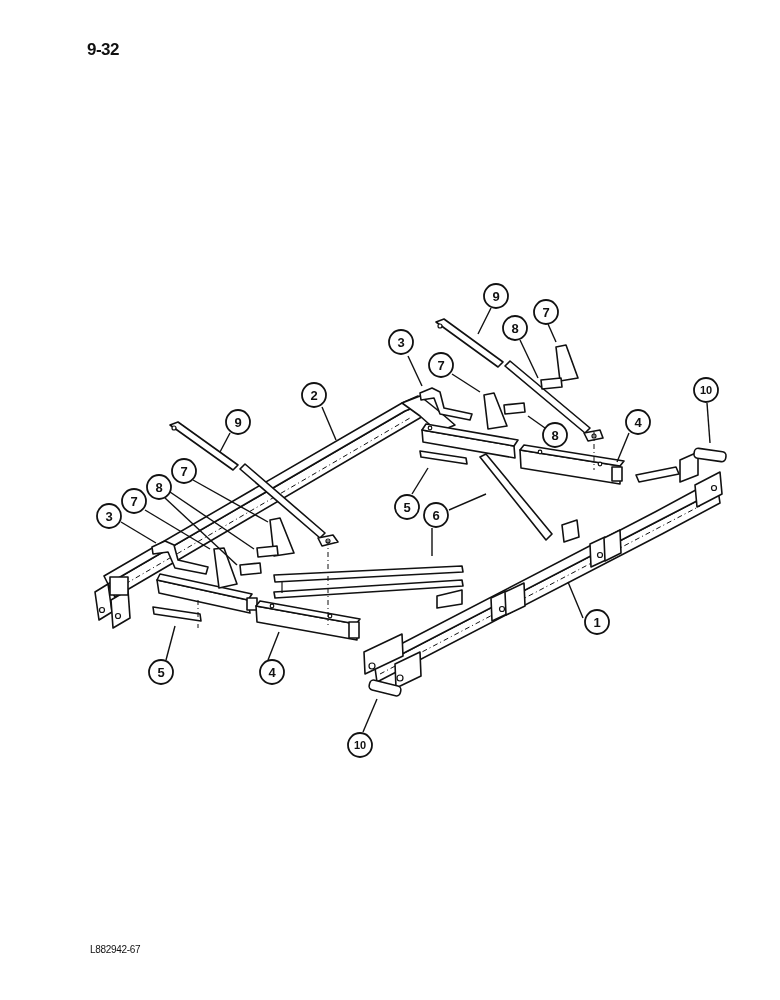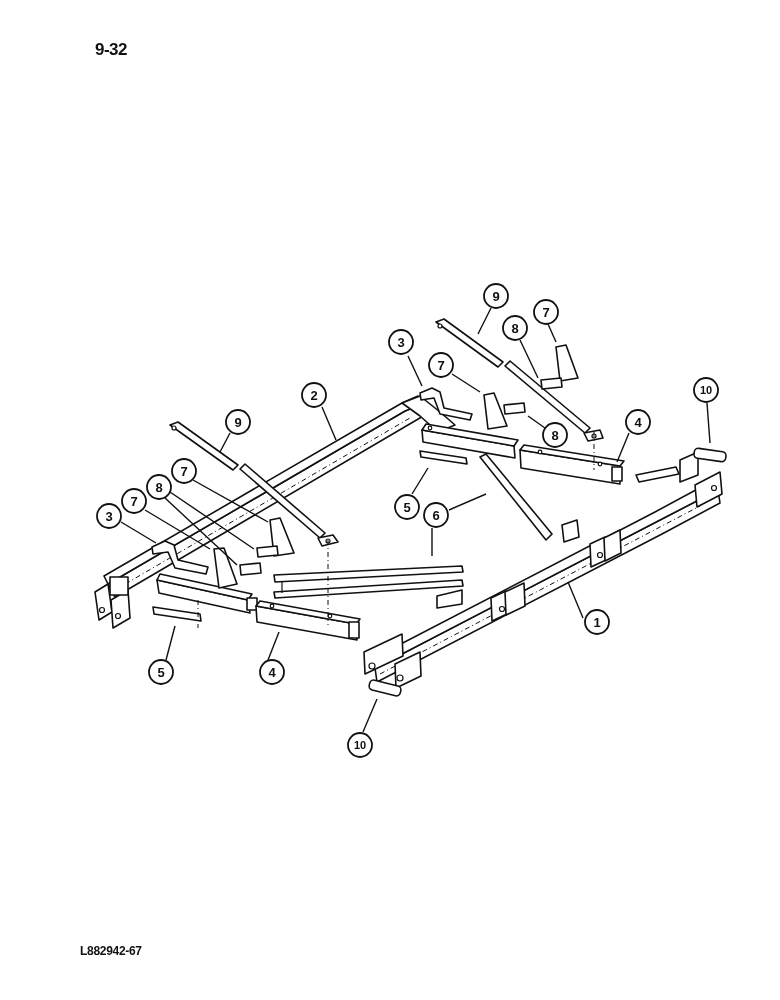--- a/index.html
+++ b/index.html
@@ -1,18 +1,18 @@
 <!DOCTYPE html>
 <html><head>
 <meta charset="utf-8">
 <style>
   html, body { margin:0; padding:0; background:#fff; }
   body { width:780px; height:1000px; position:relative; overflow:hidden; font-family:"Liberation Sans", sans-serif; color:#111; }
-  .page-num { position:absolute; left:95px; top:40px; font-size:17px; font-weight:bold; letter-spacing:-0.5px; }
-  .fig-code { position:absolute; left:80px; top:944px; font-size:12px; letter-spacing:-0.3px;font-weight:bold; }
+  .page-num { position:absolute; left:87px; top:40px; font-size:17px; font-weight:bold; letter-spacing:-0.5px; }
+  .fig-code { position:absolute; left:90px; top:944px; font-size:10px; letter-spacing:-0.3px; }
   svg#drawing { position:absolute; left:0; top:0; }
   .part { fill:#fff; stroke:#111; stroke-width:1.6; stroke-linejoin:round; }
   .edge { fill:none; stroke:#111; stroke-width:1.2; }
   .hole { fill:#fff; stroke:#111; stroke-width:1.2; }
   .dash { fill:none; stroke:#111; stroke-width:1; stroke-dasharray:5 3 1 3; }
   .leader { fill:none; stroke:#111; stroke-width:1.4; }
   .bubble circle { fill:#fff; stroke:#111; stroke-width:1.8; }
   .bubble text { font-family:"Liberation Sans", sans-serif; font-weight:bold; font-size:13px; text-anchor:middle; dominant-baseline:central; fill:#111; }
 </style>
 </head>

